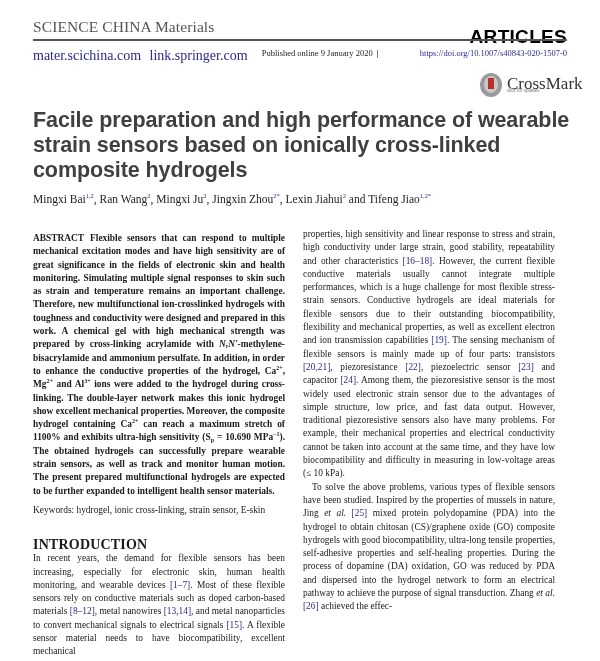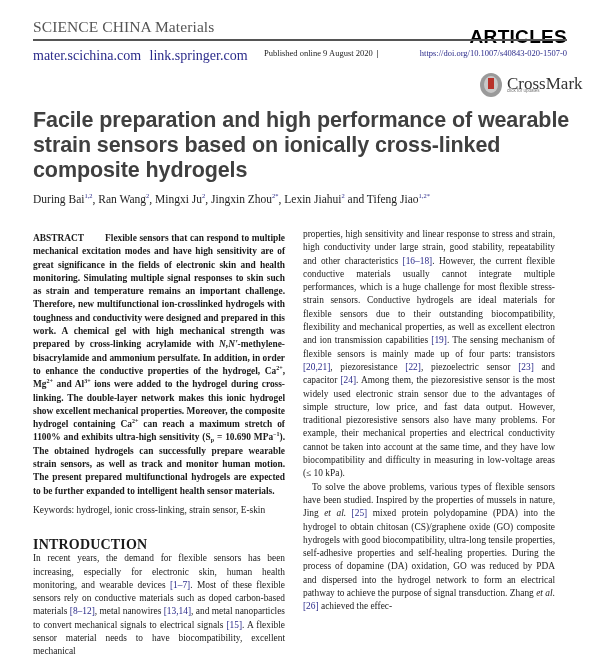--- a/index.html
+++ b/index.html
@@ -23,21 +23,21 @@
     .cm-sub { position: absolute; left: 29px; top: 16px; font-family: "Liberation Sans", sans-serif; font-size: 4.5px; color: #777; }
 
     .title { position: absolute; left: 33px; top: 108px; width: 540px; font-family: "Liberation Sans", sans-serif; font-size: 21.5px; font-weight: bold; line-height: 25px; color: #404040; letter-spacing: -0.1px; }
     .authors { position: absolute; left: 33px; top: 192px; font-family: "Liberation Serif", serif; font-size: 11.5px; color: #222; }
     .authors sup { font-size: 6.5px; color: #2a2a8a; vertical-align: 5px; }
 
     .col { position: absolute; top: 232px; width: 252px; font-family: "Liberation Serif", serif; font-size: 9.4px; line-height: 13.3px; text-align: justify; color: #1a1a1a; }
     .col-left { left: 33px; }
     .col-right { left: 303px; top: 228px; }
     .abstract { font-weight: bold; }
-    .abstract .label { font-weight: bold; margin-right: 21px; }
+    .abstract .label { font-weight: bold; margin-right: 6px; }
     .col p { margin: 0; }
     .keywords { margin-top: 6px !important; font-weight: normal; }
     .intro-head { margin-top: 20px !important; font-size: 14px; font-weight: bold; letter-spacing: 0.2px; line-height: 15px; }
     .ref { color: #2a2a8a; margin-top: 40px; }
     .indent { text-indent: 9px; }
     sup.s { font-size: 6px; vertical-align: 4px; line-height: 0; }
     sub.s { font-size: 6px; vertical-align: -2px; line-height: 0; }
   </style>
 </head>
 <body>
@@ -47,35 +47,35 @@
   <div class="journal">SCIENCE CHINA Materials</div>
   <div class="section-tag">ARTICLES</div>
   <div class="rule"></div>
 
   <div class="links">
     <span>mater.scichina.com</span>
     <span>link.springer.com</span>
   </div>
 
   <div class="pubinfo">
-    <span>Published online 9 August 2020</span>
+    <span>Published online 9 January 2020</span>
     <span class="sep">|</span>
     <span class="doi">https://doi.org/10.1007/s40843-020-1507-0</span>
   </div>
 
   <div class="crossmark">
     <div class="cm-logo"></div>
     <div class="cm-text">CrossMark</div>
     <div class="cm-sub">click for updates</div>
   </div>
 
   <div class="title">Facile preparation and high performance of wearable strain sensors based on ionically cross-linked composite hydrogels</div>
 
   <div class="authors">
-    <span>During Bai</span><sup>1,2</sup><span>, </span><span>Ran Wang</span><sup>2</sup><span>, </span><span>Mingxi Ju</span><sup>2</sup><span>, </span><span>Jingxin Zhou</span><sup>2*</sup><span>, </span><span>Lexin Jiahui</span><sup>2</sup><span> and </span><span>Tifeng Jiao</span><sup>1,2*</sup>
+    <span>Mingxi Bai</span><sup>1,2</sup><span>, </span><span>Ran Wang</span><sup>2</sup><span>, </span><span>Mingxi Ju</span><sup>2</sup><span>, </span><span>Jingxin Zhou</span><sup>2*</sup><span>, </span><span>Lexin Jiahui</span><sup>2</sup><span> and </span><span>Tifeng Jiao</span><sup>1,2*</sup>
   </div>
 
   <div class="col col-left">
     <p class="abstract"><span class="label">ABSTRACT</span><span>Flexible sensors that can respond to multiple mechanical excitation modes and have high sensitivity are of great significance in the fields of electronic skin and health monitoring. Simulating multiple signal responses to skin such as strain and temperature remains an important challenge. Therefore, new multifunctional ion-crosslinked hydrogels with toughness and conductivity were designed and prepared in this work. A chemical gel with high mechanical strength was prepared by cross-linking acrylamide with </span><i>N,N'</i><span>-methylene-bisacrylamide and ammonium persulfate. In addition, in order to enhance the conductive properties of the hydrogel, Ca</span><sup class="s">2+</sup><span>, Mg</span><sup class="s">2+</sup><span> and Al</span><sup class="s">3+</sup><span> ions were added to the hydrogel during cross-linking. The double-layer network makes this ionic hydrogel show excellent mechanical properties. Moreover, the composite hydrogel containing Ca</span><sup class="s">2+</sup><span> can reach a maximum stretch of 1100% and exhibits ultra-high sensitivity (S</span><sub class="s">p</sub><span> = 10.690 MPa</span><sup class="s">−1</sup><span>). The obtained hydrogels can successfully prepare wearable strain sensors, as well as track and monitor human motion. The present prepared multifunctional hydrogels are expected to be further expanded to intelligent health sensor materials.</span></p>
 
     <p class="keywords"><span>Keywords:</span> <span>hydrogel, ionic cross-linking, strain sensor, E-skin</span></p>
 
     <p class="intro-head">INTRODUCTION</p>
     <p><span>In recent years, the demand for flexible sensors has been increasing, especially for electronic skin, human health monitoring, and wearable devices </span><span class="ref">[1–7]</span><span>. Most of these flexible sensors rely on conductive materials such as doped carbon-based materials </span><span class="ref">[8–12]</span><span>, metal nanowires </span><span class="ref">[13,14]</span><span>, and metal nanoparticles to convert mechanical signals to electrical signals </span><span class="ref">[15]</span><span>. A flexible sensor material needs to have biocompatibility, excellent mechanical</span></p>
   </div>

